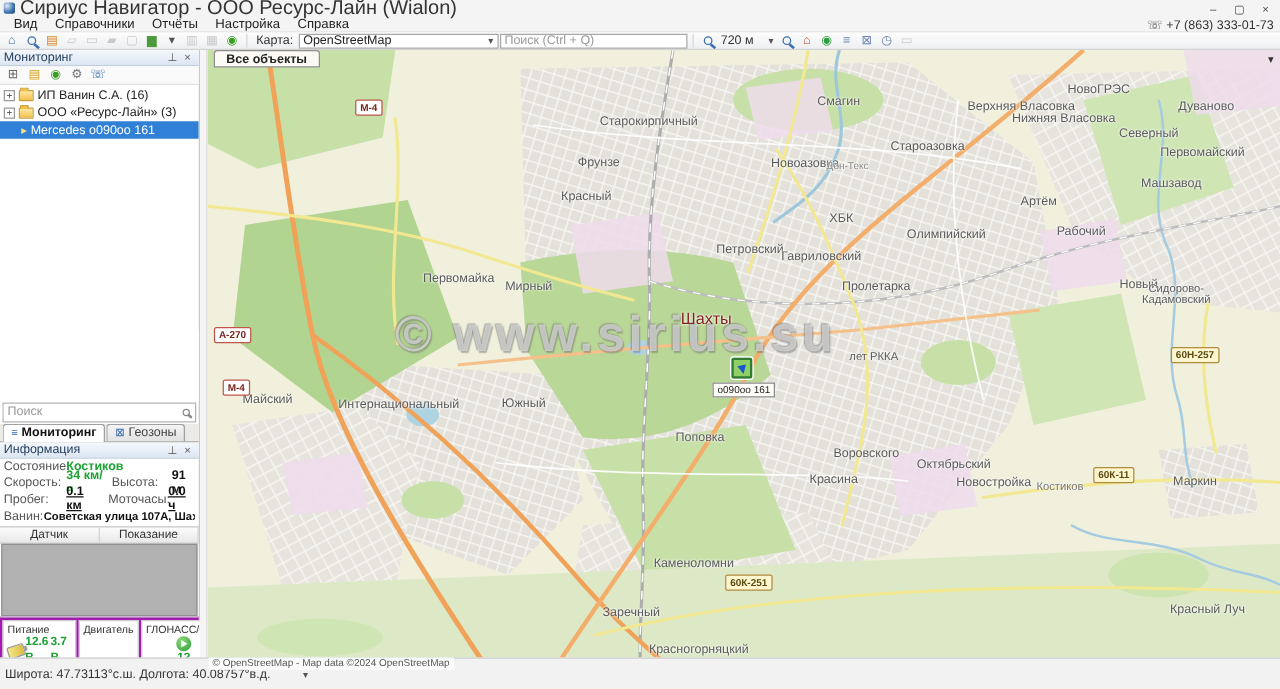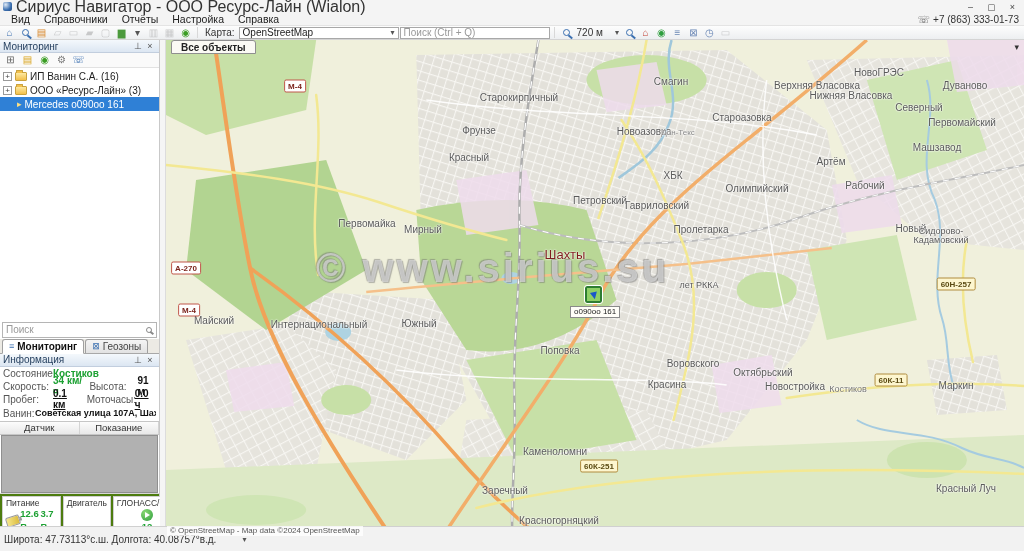--- a/index.html
+++ b/index.html
@@ -78,21 +78,21 @@
   .ir.addr{height:15px}
   .ir.addr .lab{width:32px}
   .ir.addr .v{font-size:9px;white-space:nowrap;overflow:hidden}
 
   
   .sthead{flex:0 0 13px;display:flex;border-top:1px solid #c6c6c6;border-bottom:1px solid #c6c6c6;background:linear-gradient(#fcfcfc,#e8e8e8);font-size:9.5px;color:#333}
   .sthead div{flex:1;text-align:center;border-right:1px solid #d4d4d4;line-height:12px}
   .stbody{flex:1;background:#b1b1b1;border:1px solid #8f8f8f;margin:0 1px}
 
   
-  .spanels{flex:0 0 42px;display:flex;gap:2px;padding:2px;background:#4d7c0f;border-top:1px solid #d8d8d8}
+  .spanels{flex:0 0 42px;display:flex;gap:2px;padding:2px;background:#a21caf;border-top:1px solid #d8d8d8}
   .sp-box{border:1px solid #cfcfcf;background:#fff;padding:1px 3px;display:flex;flex-direction:column}
   .sp-box .sp-title{font-size:8.5px;color:#333}
   .sp-power{flex:1.15}
   .sp-engine{flex:.9}
   .sp-gnss{flex:1.05}
   .sp-power .sp-body{flex:1;display:flex;align-items:center;justify-content:space-between}
   .battery{width:19px;height:10px;border:1px solid #999;border-radius:2px;background:linear-gradient(100deg,#f7e98e,#d9b93c);position:relative;transform:rotate(-18deg)}
   .battery::after{content:"";position:absolute;right:-3px;top:2px;width:2px;height:4px;background:#999}
   .pw{display:flex;flex-direction:row;align-items:flex-end;font-size:9.5px;font-weight:bold;color:#1da133;line-height:1.3}
   .sp-gnss .sp-body{flex:1;display:flex;flex-direction:column;align-items:center;justify-content:center}

